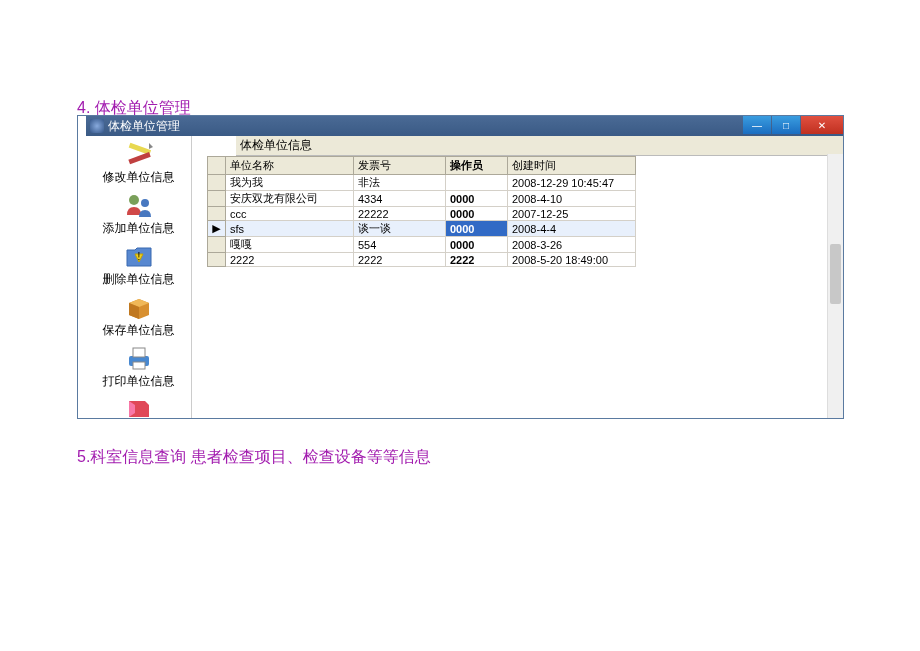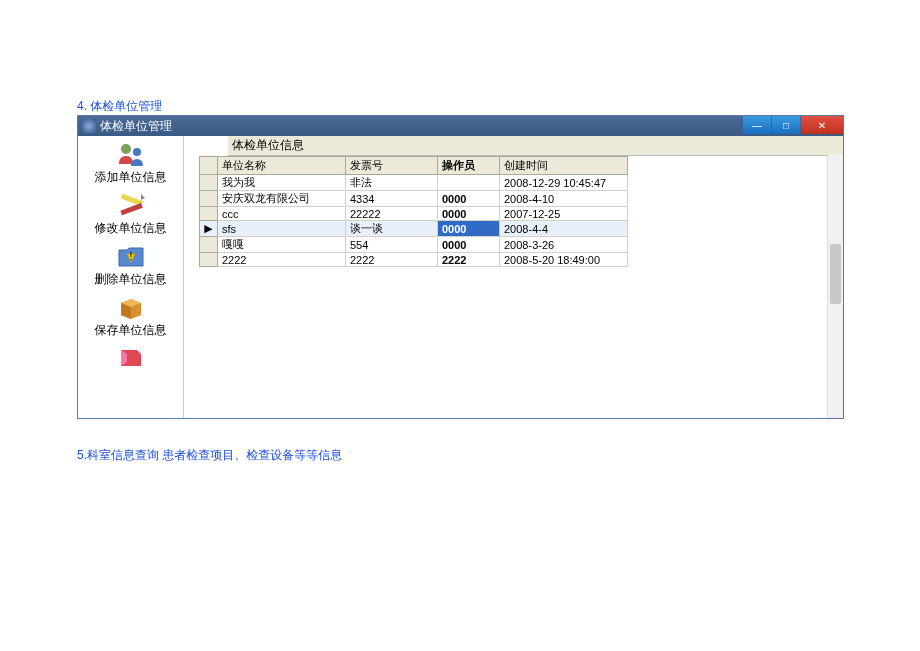--- a/index.html
+++ b/index.html
@@ -6,35 +6,36 @@
     body {
       font-family: "SimSun", "Microsoft YaHei", sans-serif;
       font-size: 12px;
       background: #fff;
       width: 920px;
       height: 651px;
       position: relative;
     }
     .doc-label {
       position: absolute;
-      font-size: 12px;
-      color: #1d4ed8;
+      font-size: 16px;
+      color: #a21caf;
     }
     .label-4 { left: 77px; top: 98px; }
     .label-5 { left: 77px; top: 447px; }
     .window {
       position: absolute;
       left: 77px;
       top: 115px;
       width: 767px;
       height: 304px;
       border: 1px solid #5a7aa0;
       background: #fff;
       display: flex;
       flex-direction: column;
+      padding-left: 8px;
     }
     .title-bar {
       height: 20px;
       background: linear-gradient(to bottom, #4a6a95, #3a5a85);
       color: #fff;
       display: flex;
       align-items: center;
       padding-left: 4px;
       font-size: 12px;
       position: relative;
@@ -190,57 +191,67 @@
       <div class="win-btn win-min">—</div>
       <div class="win-btn win-max">□</div>
       <div class="win-btn win-close">✕</div>
     </div>
   </div>
   <div class="window-body">
     <div class="sidebar">
       <div class="sb-item">
         <div class="sb-icon">
           <svg width="36" height="28" viewBox="0 0 36 28">
+            <rect x="6" y="6" width="22" height="5" fill="#e8d850" transform="rotate(20 17 14)"></rect>
+            <rect x="6" y="16" width="22" height="5" fill="#c04040" transform="rotate(-20 17 14)"></rect>
+            <polygon points="28,3 32,7 28,9" fill="#888"></polygon>
+          </svg>
+        </div>
+        <span>修改单位信息</span>
+      </div>
+      <div class="sb-item">
+        <div class="sb-icon">
+          <svg width="36" height="28" viewBox="0 0 36 28">
             <circle cx="13" cy="9" r="5" fill="#7aa05a"></circle>
             <path d="M 6 24 Q 6 16 13 16 Q 20 16 20 24 Z" fill="#d04848"></path>
             <circle cx="24" cy="12" r="4" fill="#4878c0"></circle>
             <path d="M 18 26 Q 18 19 24 19 Q 30 19 30 26 Z" fill="#4878c0"></path>
           </svg>
         </div>
         <span>添加单位信息</span>
       </div>
       <div class="sb-item">
         <div class="sb-icon">
           <svg width="36" height="28" viewBox="0 0 36 28">
-            <rect x="6" y="6" width="22" height="5" fill="#e8d850" transform="rotate(20 17 14)"></rect>
-            <rect x="6" y="16" width="22" height="5" fill="#c04040" transform="rotate(-20 17 14)"></rect>
-            <polygon points="28,3 32,7 28,9" fill="#888"></polygon>
-          </svg>
-        </div>
-        <span>修改单位信息</span>
-      </div>
-      <div class="sb-item">
-        <div class="sb-icon">
-          <svg width="36" height="28" viewBox="0 0 36 28">
             <path d="M 6 8 L 14 8 L 16 6 L 30 6 L 30 24 L 6 24 Z" fill="#5888d0" stroke="#3868b0"></path>
             <polygon points="14,12 22,12 18,20" fill="#f0d020" stroke="#c0a000"></polygon>
             <text x="18" y="18" font-size="10" fill="#000" text-anchor="middle">!</text>
           </svg>
         </div>
         <span>删除单位信息</span>
       </div>
       <div class="sb-item">
         <div class="sb-icon">
           <svg width="36" height="28" viewBox="0 0 36 28">
             <path d="M 8 10 L 18 6 L 28 10 L 28 22 L 18 26 L 8 22 Z" fill="#d89030"></path>
             <path d="M 8 10 L 18 14 L 28 10 L 18 6 Z" fill="#f0b858"></path>
             <path d="M 18 14 L 18 26 L 8 22 L 8 10 Z" fill="#c07820"></path>
           </svg>
         </div>
         <span>保存单位信息</span>
+      </div>
+      <div class="sb-item">
+        <div class="sb-icon">
+          <svg width="36" height="28" viewBox="0 0 36 28">
+            <rect x="8" y="12" width="20" height="10" fill="#4888d0" rx="2"></rect>
+            <rect x="12" y="4" width="12" height="9" fill="#fff" stroke="#888"></rect>
+            <rect x="12" y="18" width="12" height="7" fill="#fff" stroke="#888"></rect>
+          </svg>
+        </div>
+        <span>打印单位信息</span>
       </div>
       <div class="sb-item">
         <div class="sb-icon">
           <svg width="36" height="28" viewBox="0 0 36 28">
             <path d="M 8 6 L 24 6 L 28 10 L 28 22 L 8 22 Z" fill="#e04858"></path>
             <path d="M 8 6 L 8 22 L 14 18 L 14 10 Z" fill="#f878a8"></path>
           </svg>
         </div>
 
       </div>

